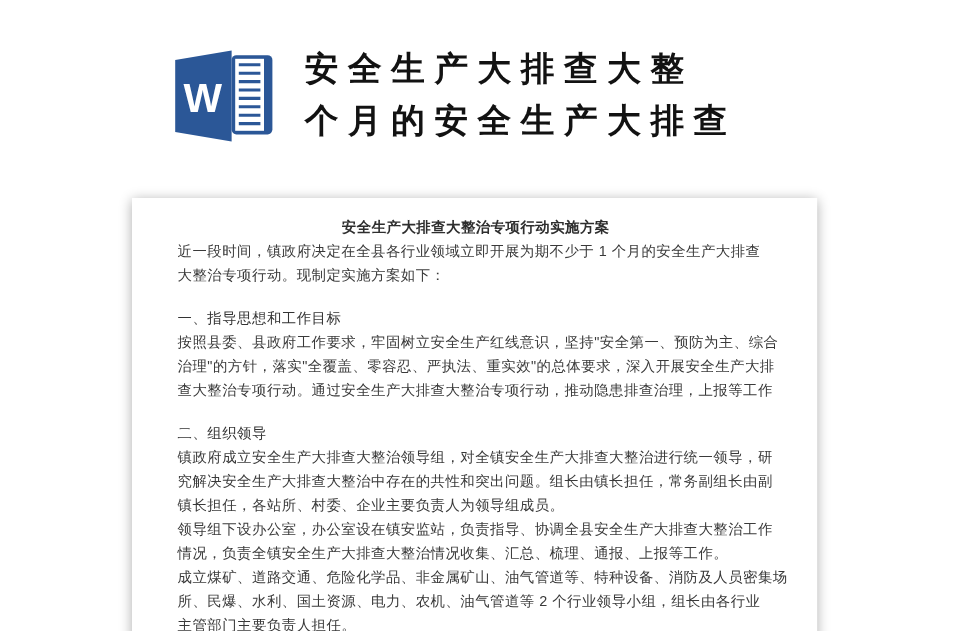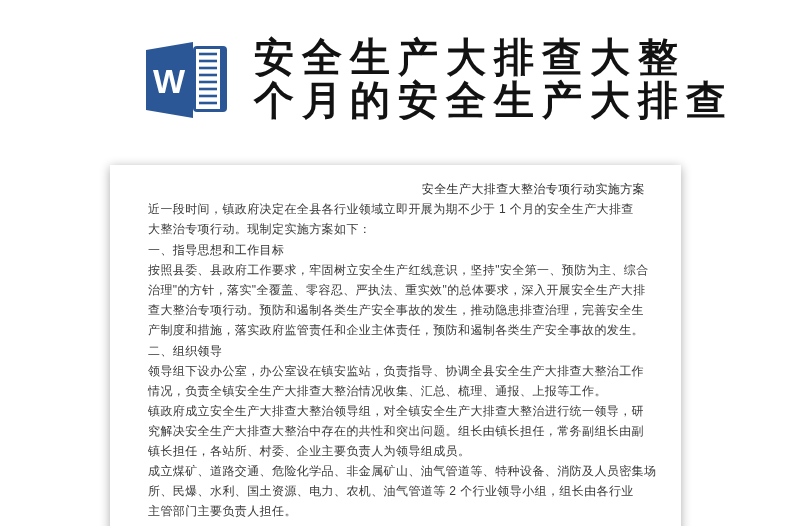--- a/index.html
+++ b/index.html
@@ -31,21 +31,21 @@
     position: absolute;
     left: 144px;
     top: 41px;
   }
   #big-title {
     position: absolute;
     left: 254px;
     top: 36px;
     color: #121212;
     font-weight: bold;
-    font-size: 40px;
+    font-size: 28px;
     line-height: 43px;
     letter-spacing: 8px;
     white-space: nowrap;
   }
 
   
   #doc-page {
     position: absolute;
     left: 110px;
     top: 165px;
@@ -57,26 +57,26 @@
     padding: 14px 36px 0 38px;
     color: #3a3a3a;
     font-size: 12px;
     line-height: 20px;
     letter-spacing: 0.4px;
   }
   #doc-page .line {
     white-space: nowrap;
   }
   #doc-page .doc-title {
-    text-align: right;
-    font-weight: 400;
+    text-align: center;
+    font-weight: 700;
     color: #2e2e2e;
   }
   #doc-page .heading {
-    margin-top: 1px;
+    margin-top: 16px;
     color: #333333;
   }
   #doc-page .para { margin: 0; }
 </style>
 </head>
 <body>
 
 <div id="stage">
 
   <div id="header">
@@ -115,34 +115,33 @@
       <div class="para">
         <div class="line">近一段时间，镇政府决定在全县各行业领域立即开展为期不少于 1 个月的安全生产大排查</div>
         <div class="line">大整治专项行动。现制定实施方案如下：</div>
       </div>
       <div class="heading">
         <div class="line">一、指导思想和工作目标</div>
       </div>
       <div class="para">
         <div class="line">按照县委、县政府工作要求，牢固树立安全生产红线意识，坚持"安全第一、预防为主、综合</div>
         <div class="line">治理"的方针，落实"全覆盖、零容忍、严执法、重实效"的总体要求，深入开展安全生产大排</div>
-        <div class="line">查大整治专项行动。预防和遏制各类生产安全事故的发生，推动隐患排查治理，完善安全生</div>
-        <div class="line">产制度和措施，落实政府监管责任和企业主体责任，预防和遏制各类生产安全事故的发生。</div>
+        <div class="line">查大整治专项行动。通过安全生产大排查大整治专项行动，推动隐患排查治理，上报等工作</div>
       </div>
       <div class="heading">
         <div class="line">二、组织领导</div>
       </div>
       <div class="para">
-        <div class="line">领导组下设办公室，办公室设在镇安监站，负责指导、协调全县安全生产大排查大整治工作</div>
-        <div class="line">情况，负责全镇安全生产大排查大整治情况收集、汇总、梳理、通报、上报等工作。</div>
-      </div>
-      <div class="para">
         <div class="line">镇政府成立安全生产大排查大整治领导组，对全镇安全生产大排查大整治进行统一领导，研</div>
         <div class="line">究解决安全生产大排查大整治中存在的共性和突出问题。组长由镇长担任，常务副组长由副</div>
         <div class="line">镇长担任，各站所、村委、企业主要负责人为领导组成员。</div>
+      </div>
+      <div class="para">
+        <div class="line">领导组下设办公室，办公室设在镇安监站，负责指导、协调全县安全生产大排查大整治工作</div>
+        <div class="line">情况，负责全镇安全生产大排查大整治情况收集、汇总、梳理、通报、上报等工作。</div>
       </div>
       <div class="para">
         <div class="line">成立煤矿、道路交通、危险化学品、非金属矿山、油气管道等、特种设备、消防及人员密集场</div>
         <div class="line">所、民爆、水利、国土资源、电力、农机、油气管道等 2 个行业领导小组，组长由各行业</div>
         <div class="line">主管部门主要负责人担任。</div>
       </div>
     </div>
 
 </div>
 

